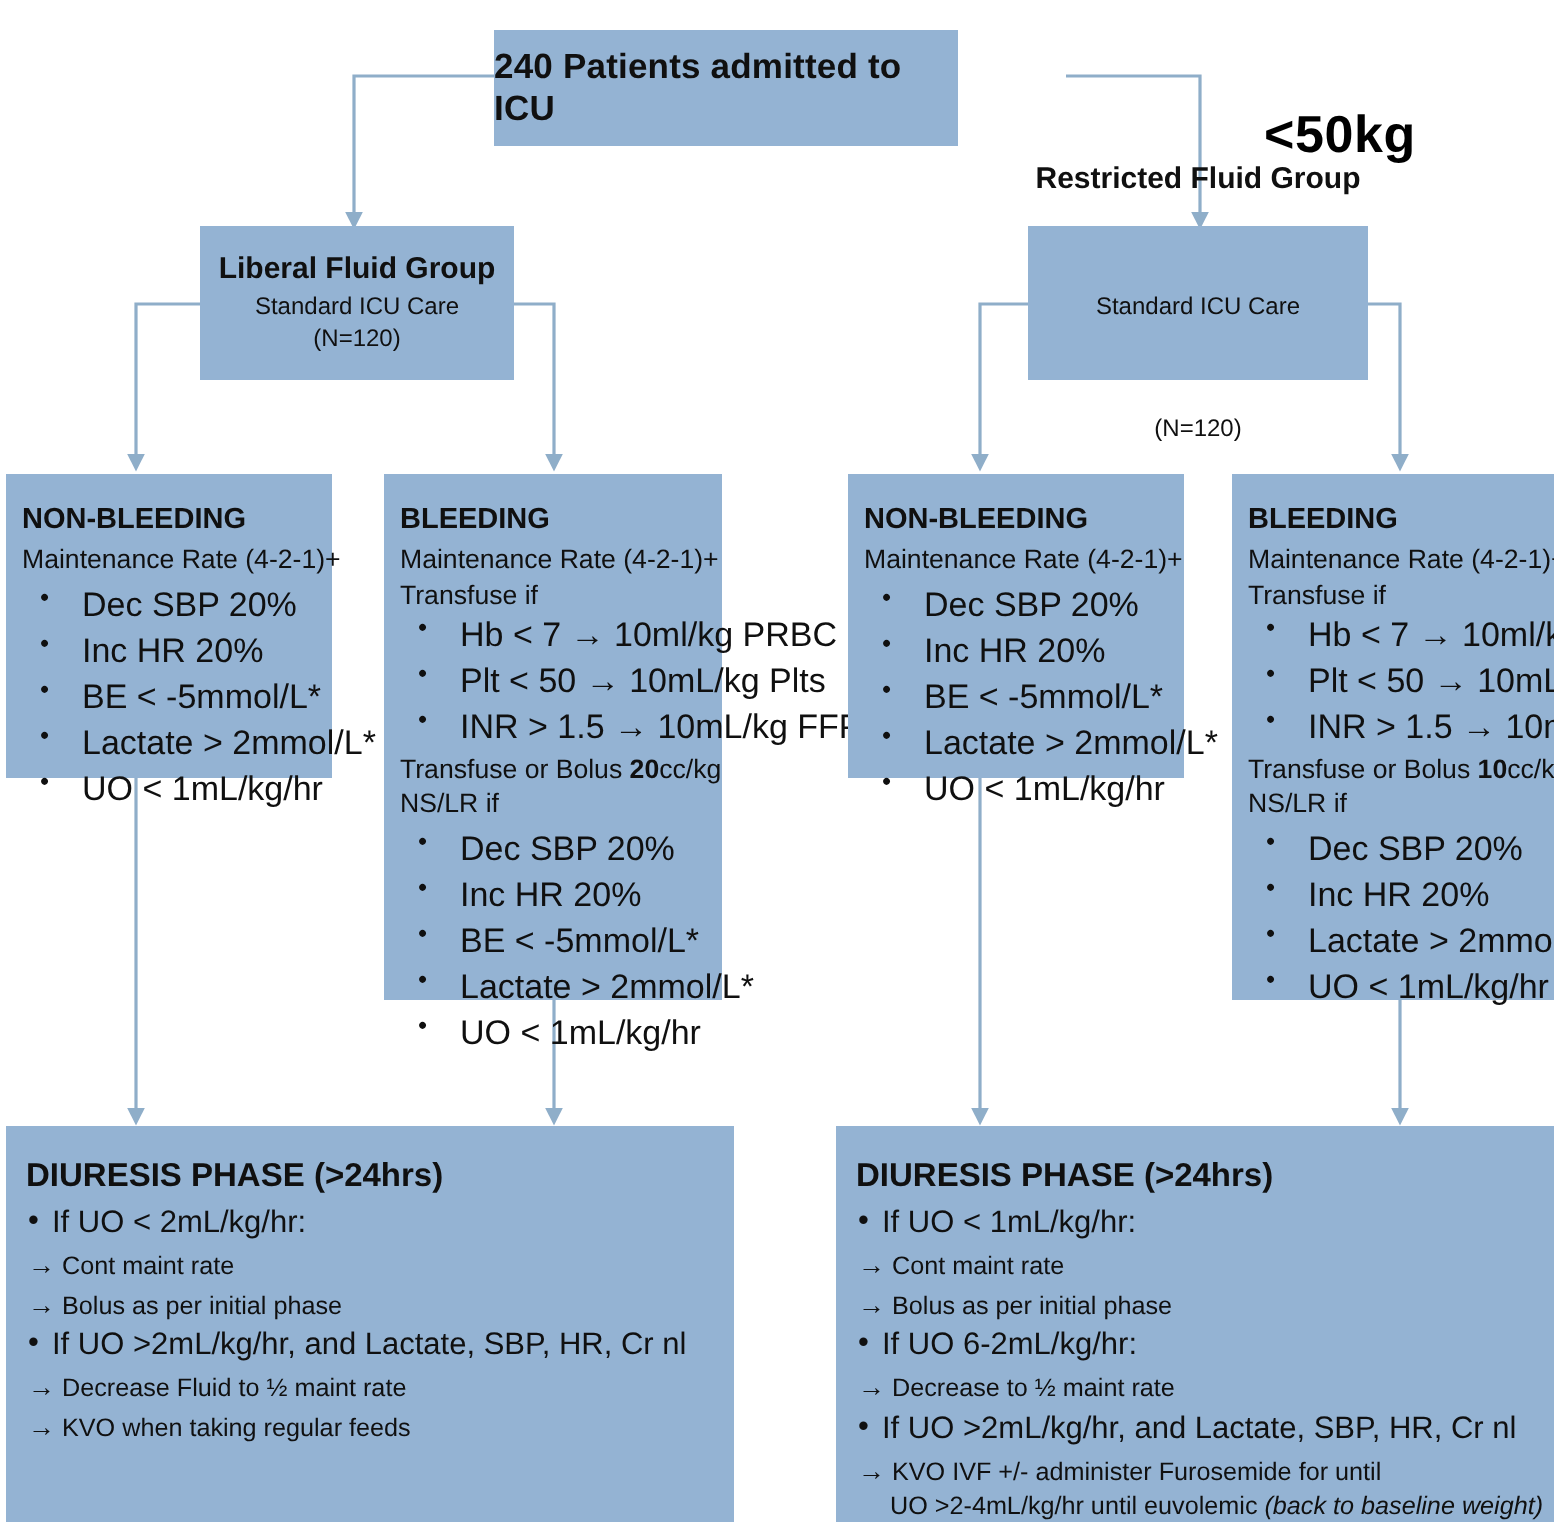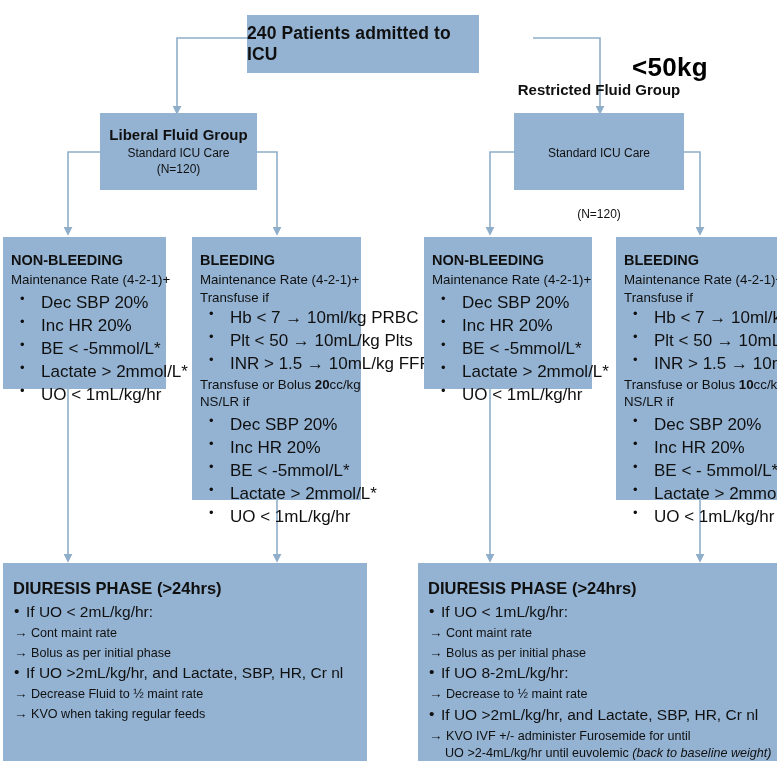--- a/index.html
+++ b/index.html
@@ -139,21 +139,20 @@
       <div class="bl">Plt &lt; 50 → 10mL/kg Plts</div>
       <div class="bl">INR &gt; 1.5 → 10mL/kg FFP</div>
     </div>
     <div class="ln">
       <span>Transfuse or Bolus </span><b class="num">10</b><span>cc/kg</span>
     </div>
     <div class="ln">NS/LR if</div>
     <div style="margin-top:2px;">
       <div class="bl">Dec SBP 20%</div>
       <div class="bl">Inc HR 20%</div>
-      <div class="bl">BE &lt; - 5mmol/L*</div>
       <div class="bl">Lactate &gt; 2mmol/L*</div>
       <div class="bl">UO &lt; 1mL/kg/hr</div>
     </div>
   </div>
 
   <div class="box" style="left:3px;top:563px;width:364px;height:198px;padding:15px 0 0 10px;">
     <div class="hdr" style="font-size:16.5px;margin-bottom:2px;">DIURESIS PHASE (&gt;24hrs)</div>
     <div class="dbul">
       <span>If UO &lt; </span><span class="b">2</span><span>mL/kg/hr:</span>
     </div>
@@ -179,21 +178,21 @@
     <div class="dbul">
       <span>If UO &lt; </span><span class="b">1</span><span>mL/kg/hr:</span>
     </div>
     <div class="darr">
       <span class="a">→</span> <span>Cont maint rate</span>
     </div>
     <div class="darr">
       <span class="a">→</span> <span>Bolus as per initial phase</span>
     </div>
     <div class="dbul">
-      <span>If UO </span><span class="b">8-2</span><span>mL/kg/hr:</span>
+      <span>If UO </span><span class="b">6-2</span><span>mL/kg/hr:</span>
     </div>
     <div class="darr">
       <span class="a">→</span> <span>Decrease to ½  maint rate</span>
     </div>
     <div class="dbul">
       <span>If UO &gt;</span><span class="b">2</span><span>mL/kg/hr, and Lactate, SBP, HR, Cr nl</span>
     </div>
     <div class="darr">
       <span class="a">→</span> <span>KVO IVF +/- administer Furosemide for until</span>
     </div>

